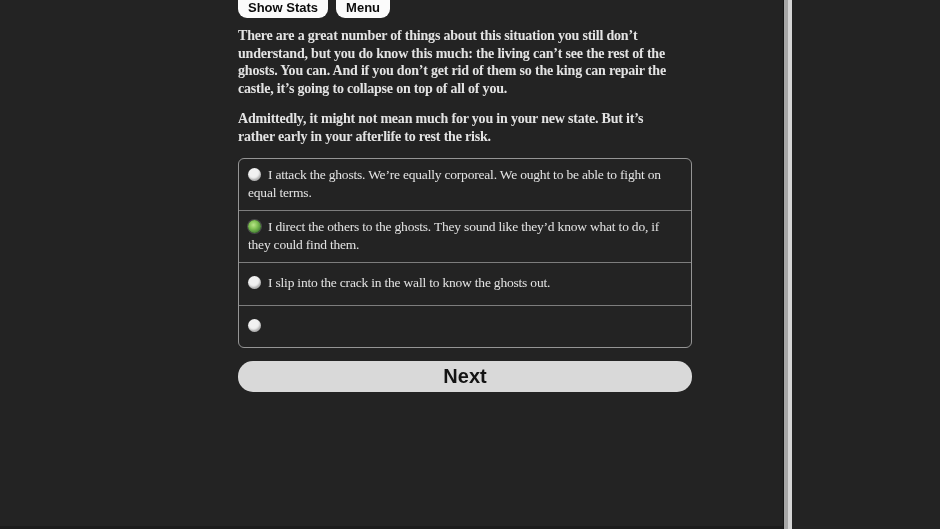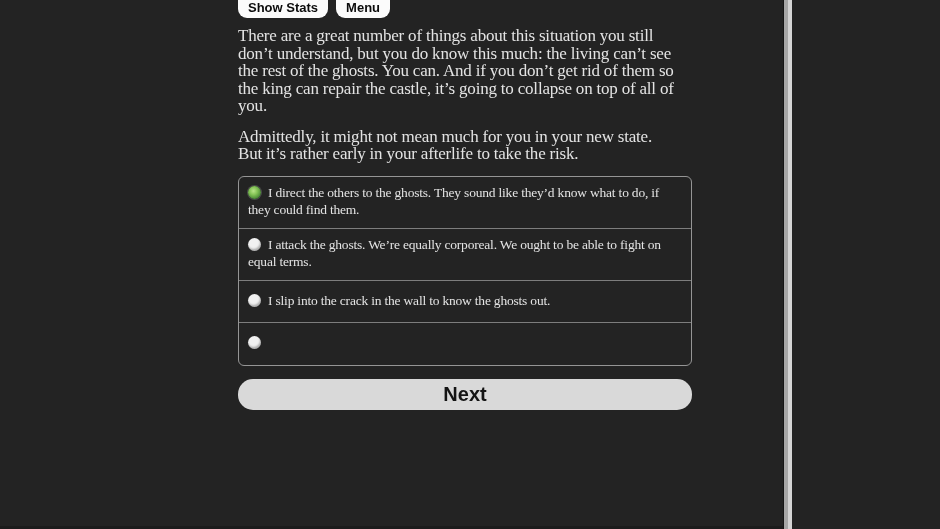--- a/index.html
+++ b/index.html
@@ -41,22 +41,23 @@
     background: #fbfbfb; color: #0c0c0c;
     border: none; border-radius: 9px;
     font-family: "Liberation Sans", sans-serif;
     font-size: 13px; font-weight: 600;
     cursor: pointer;
   }
 
   .story p {
     margin: 0 16px 13px 0;
     color: #e3e3e3;
-    font-size: 17px; line-height: 17.5px;
+    font-size: 14px; line-height: 17.5px;
     letter-spacing: -0.2px;
+    font-weight: bold;
   }
   .story p.first { margin-top: 27px; }
 
   .choices {
     margin-top: 12px;
     border: 1px solid #959595;
     border-radius: 6px;
     overflow: hidden;
   }
   .option {
@@ -104,29 +105,29 @@
 
   <div class="content">
 
     <div class="topbar">
       <button class="top-btn">Show Stats</button>
       <button class="top-btn">Menu</button>
     </div>
 
     <div class="story">
       <p class="first">There are a great number of things about this situation you still don’t understand, but you do know this much: the living can’t see the rest of the ghosts. You can. And if you don’t get rid of them so the king can repair the castle, it’s going to collapse on top of all of you.</p>
-      <p>Admittedly, it might not mean much for you in your new state. But it’s rather early in your afterlife to take the risk.</p>
+      <p>Admittedly, it might not mean much for you in your new state. But it’s rather early in your afterlife to rest the risk.</p>
     </div>
 
     <div class="choices">
       <label class="option">
-        <span class="radio selected"></span><span>I direct the others to the ghosts. They sound like they’d know what to do, if they could find them.</span>
+        <span class="radio"></span><span>I attack the ghosts. We’re equally corporeal. We ought to be able to fight on equal terms.</span>
       </label>
       <label class="option">
-        <span class="radio"></span><span>I attack the ghosts. We’re equally corporeal. We ought to be able to fight on equal terms.</span>
+        <span class="radio selected"></span><span>I direct the others to the ghosts. They sound like they’d know what to do, if they could find them.</span>
       </label>
       <label class="option tall">
         <span class="radio"></span><span>I slip into the crack in the wall to know the ghosts out.</span>
       </label>
       <label class="option tall">
         <span class="radio"></span>
       </label>
     </div>
 
     <button class="next-btn">Next</button>

